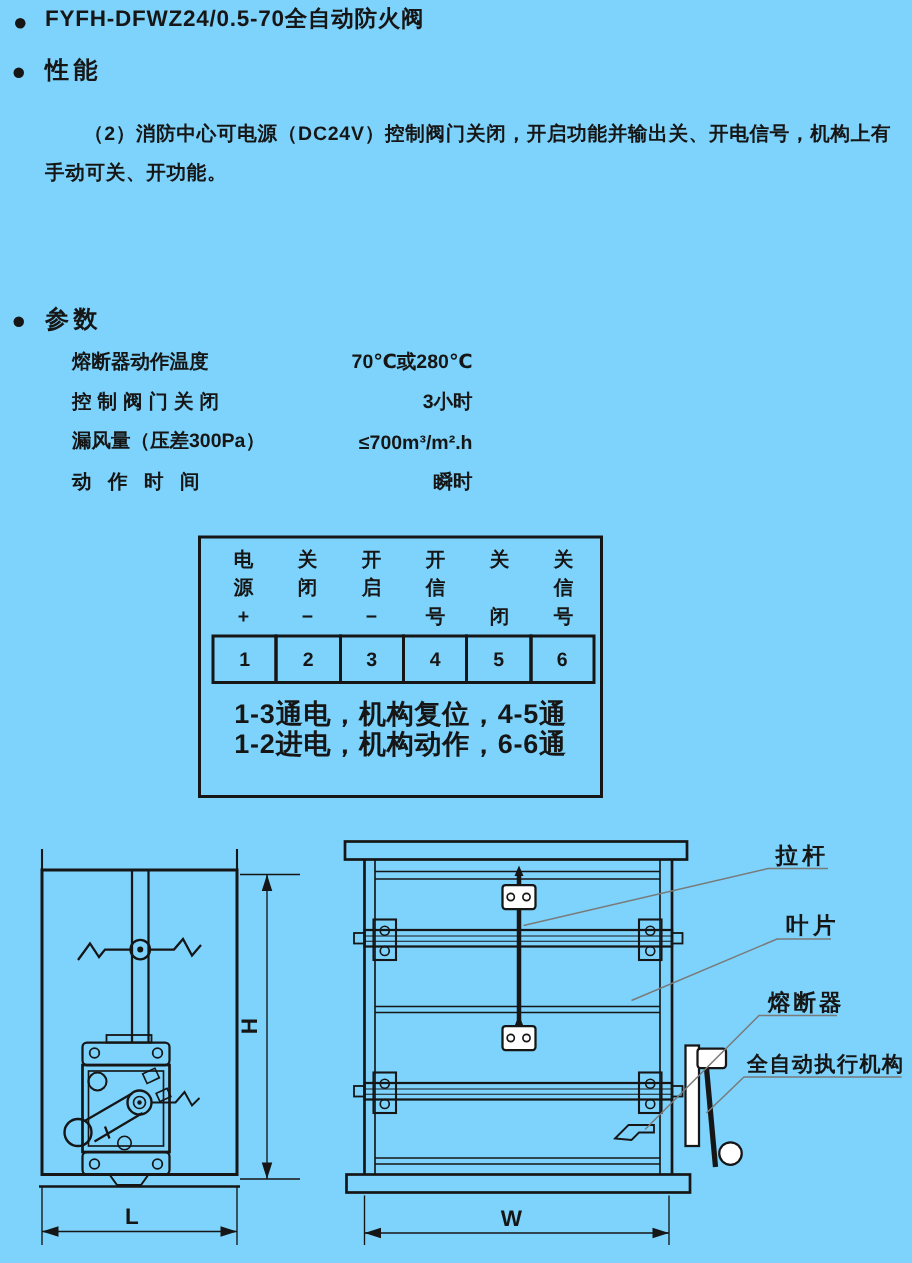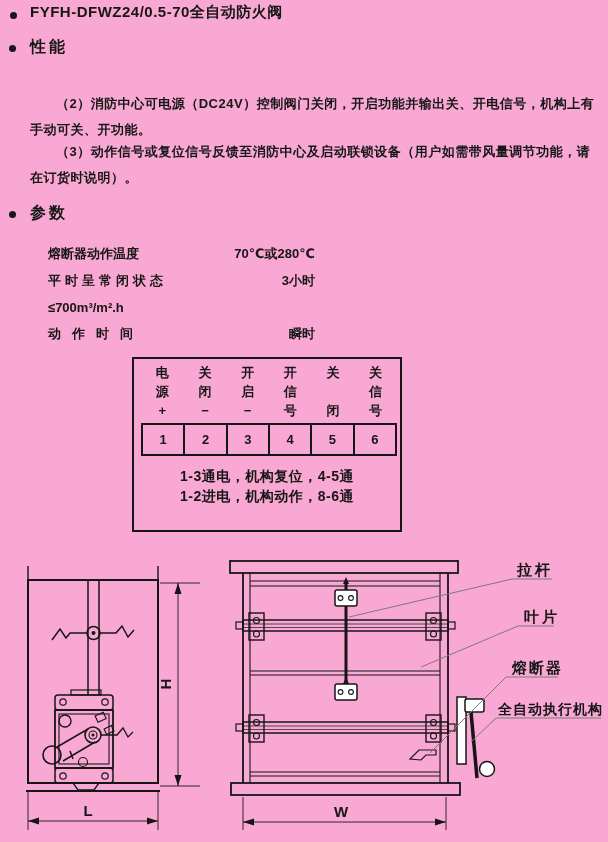--- a/index.html
+++ b/index.html
@@ -1,84 +1,84 @@
 <!DOCTYPE html>
 <html><head>
 <meta charset="utf-8">
 <style>
   * { margin:0; padding:0; box-sizing:border-box; }
   html,body { background:#fff; }
   .page {
-    position:relative; width:608px; height:842px; background:#f9a8d4;
+    position:relative; width:608px; height:842px; background:#7dd3fc;
     font-family:"Liberation Sans","DejaVu Sans",sans-serif; color:#161616;
     overflow:hidden;
   }
   .bullet { position:absolute; width:7px; height:7px; border-radius:50%; background:#161616; }
   .doc-title { position:absolute; left:30px; top:3px; font-size:15px; font-weight:bold; letter-spacing:.5px; white-space:nowrap; }
   .sec-h { position:absolute; left:30px; font-size:16px; font-weight:bold; letter-spacing:3px; }
   .h-perf { top:37px; }
   .h-param { top:203px;text-align:center; }
   .para { position:absolute; left:30px; width:568px; font-size:13px; font-weight:bold;
           line-height:25.5px; text-indent:26px; letter-spacing:.5px; }
-  .para1 { top:62px; } .para2 { top:91px; } .para3 { top:139px; }
-
-  .param-table { position:absolute; left:48px; top:241px; width:267px; }
+  .para1 { top:62px; } .para2 { top:76px; } .para3 { top:139px; }
+
+  .param-table { position:absolute; left:48px; top:228px; width:267px; }
   .param-row { display:flex; justify-content:space-between; align-items:center;
                height:26.5px; font-size:13px; font-weight:bold; }
   .p-label { white-space:nowrap; }
   .p-value { white-space:nowrap; text-align:right; }
   .param-row:nth-child(2) .p-label { letter-spacing:4px; }
   .param-row:nth-child(4) .p-label { letter-spacing:11px;text-align:center; }
 
   .terminal-box { position:absolute; left:132px; top:357px; width:270px; height:175px;
                   border:2px solid #161616; }
   .th-row { position:absolute; left:7px; top:4px; width:256px; display:flex; }
   .th-col { width:42.66px; display:flex; flex-direction:column; align-items:center; }
   .th-char { height:19px; line-height:19px; font-size:13px; font-weight:bold; }
   .cells-row { position:absolute; left:7px; top:64px; width:256px; height:33px; display:flex; }
   .cell { flex:1; border:2px solid #161616; display:flex; align-items:center; justify-content:center;
           font-size:13px; font-weight:bold; }
   .cell + .cell { margin-left:-2px; }
   .notes { position:absolute; left:0; top:108px; width:100%; text-align:center; }
-  .note-line { font-size:14px; font-weight:bold; line-height:19.5px; letter-spacing:.5px; }
+  .note-line { font-size:18px; font-weight:bold; line-height:19.5px; letter-spacing:.5px; }
 
   .drawings { position:absolute; left:0; top:548px; }
   svg text { font-family:"Liberation Sans","DejaVu Sans",sans-serif; font-weight:bold;
              fill:#161616; stroke:none; }
   svg .part-label { font-size:15px; letter-spacing:3px; }
   svg .part-label-sm { font-size:14px; letter-spacing:1px; }
   svg .dim-label { font-size:15px; }
 </style>
 </head>
 <body>
 
 <div class="page">
 
   <span class="bullet" style="left:10px; top:12px;"></span>
   <div class="doc-title">FYFH-DFWZ24/0.5-70全自动防火阀</div>
 
   <span class="bullet" style="left:9px; top:45px;"></span>
   <div class="sec-h h-perf">性能</div>
 
   <div class="para para2">（2）消防中心可电源（DC24V）控制阀门关闭，开启功能并输出关、开电信号，机构上有手动可关、开功能。</div>
-  <div class="para para3">（3）动作信号或复位信号反馈至消防中心及启动联锁设备（用户如需带风量调节功能，请在订货时说明）。</div>
 
   <span class="bullet" style="left:9px; top:211px;"></span>
   <div class="sec-h h-param">参数</div>
 
   <div class="param-table">
     <div class="param-row">
       <span class="p-label">熔断器动作温度</span>
       <span class="p-value">70℃或280℃</span>
     </div>
     <div class="param-row">
-      <span class="p-label">平时呈常闭状态</span>
+      <span class="p-label">控制阀门关闭</span>
       <span class="p-value">3小时</span>
     </div>
     <div class="param-row">
+      <span class="p-label">漏风量（压差300Pa）</span>
       <span class="p-value">≤700m³/m².h</span>
     </div>
     <div class="param-row">
       <span class="p-label">动作时间</span>
       <span class="p-value">瞬时</span>
     </div>
   </div>
 
   <div class="terminal-box">
     <div class="th-row">
@@ -116,21 +116,21 @@
     <div class="cells-row">
       <div class="cell">1</div>
       <div class="cell">2</div>
       <div class="cell">3</div>
       <div class="cell">4</div>
       <div class="cell">5</div>
       <div class="cell">6</div>
     </div>
     <div class="notes">
       <div class="note-line">1-3通电，机构复位，4-5通</div>
-      <div class="note-line">1-2进电，机构动作，8-6通</div>
+      <div class="note-line">1-2进电，机构动作，6-6通</div>
     </div>
   </div>
 
   <svg class="drawings" width="608" height="294" viewBox="0 548 608 294" xmlns="http://www.w3.org/2000/svg">
 
     <g stroke="#161616" fill="none">
       <path d="M28,566 V580 M158,566 V580" stroke-width="1.4"></path>
       <rect x="28" y="580" width="130" height="203" stroke-width="2"></rect>
       <path d="M26,791 H160" stroke-width="1.8"></path>
       <path d="M88,580 V695 M99,580 V695" stroke-width="1.5"></path>

